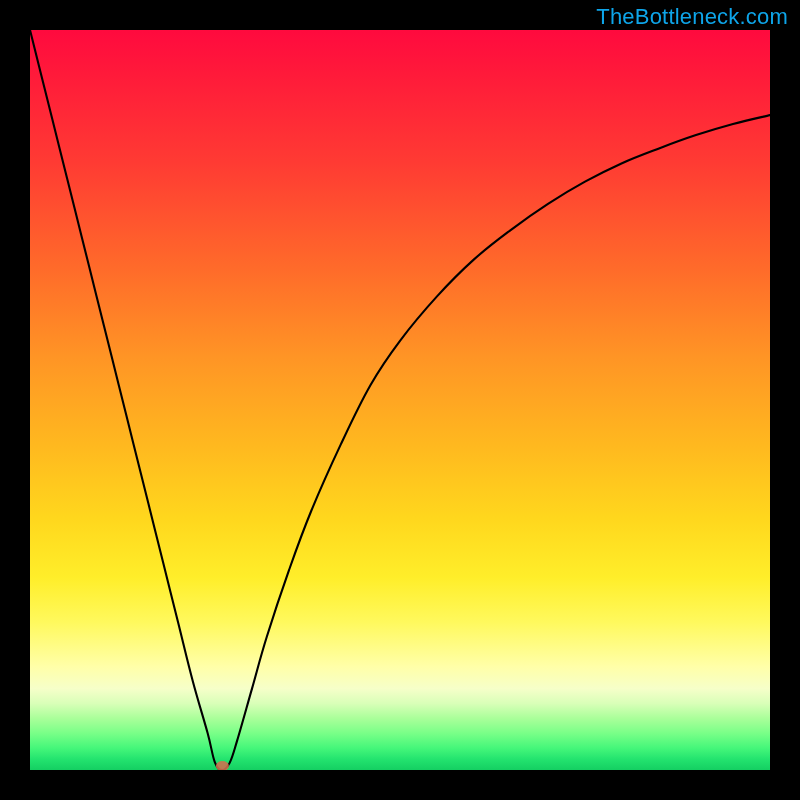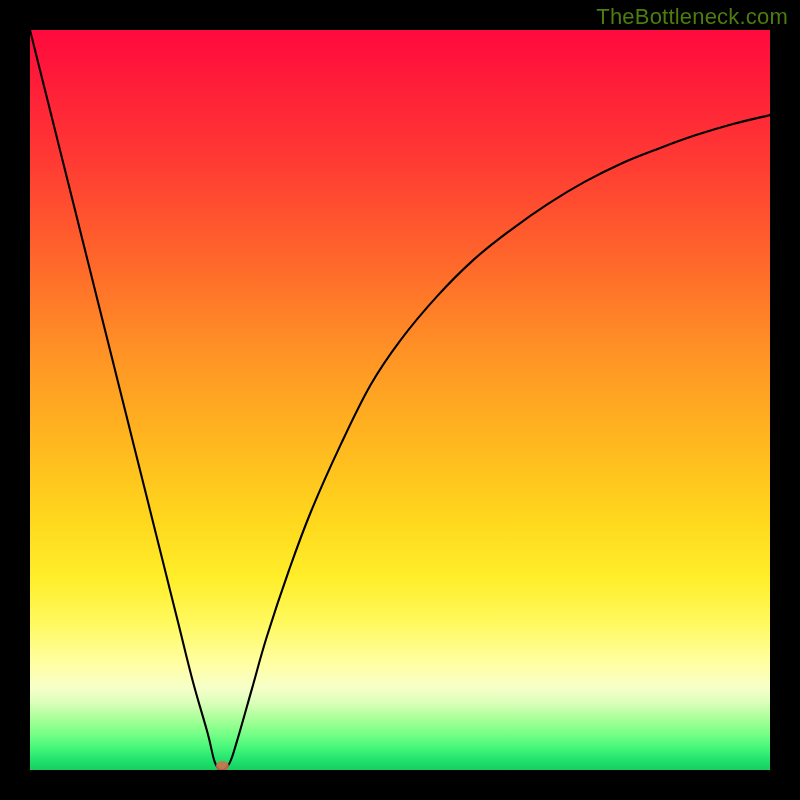--- a/index.html
+++ b/index.html
@@ -63,21 +63,21 @@
     stroke-linejoin: round;
   }
   .min-dot {
     fill: #d07050;
     fill-opacity: 0.88;
   }
   .watermark {
     position: absolute;
     top: 4px;
     right: 12px;
-    color: #4d7c0f;
+    color: #0ea5e9;
     font-size: 22px;
     font-weight: 500;
     letter-spacing: 0.2px;
     user-select: none;
   }
 </style>
 </head>
 <body>
 
 <div class="frame">

